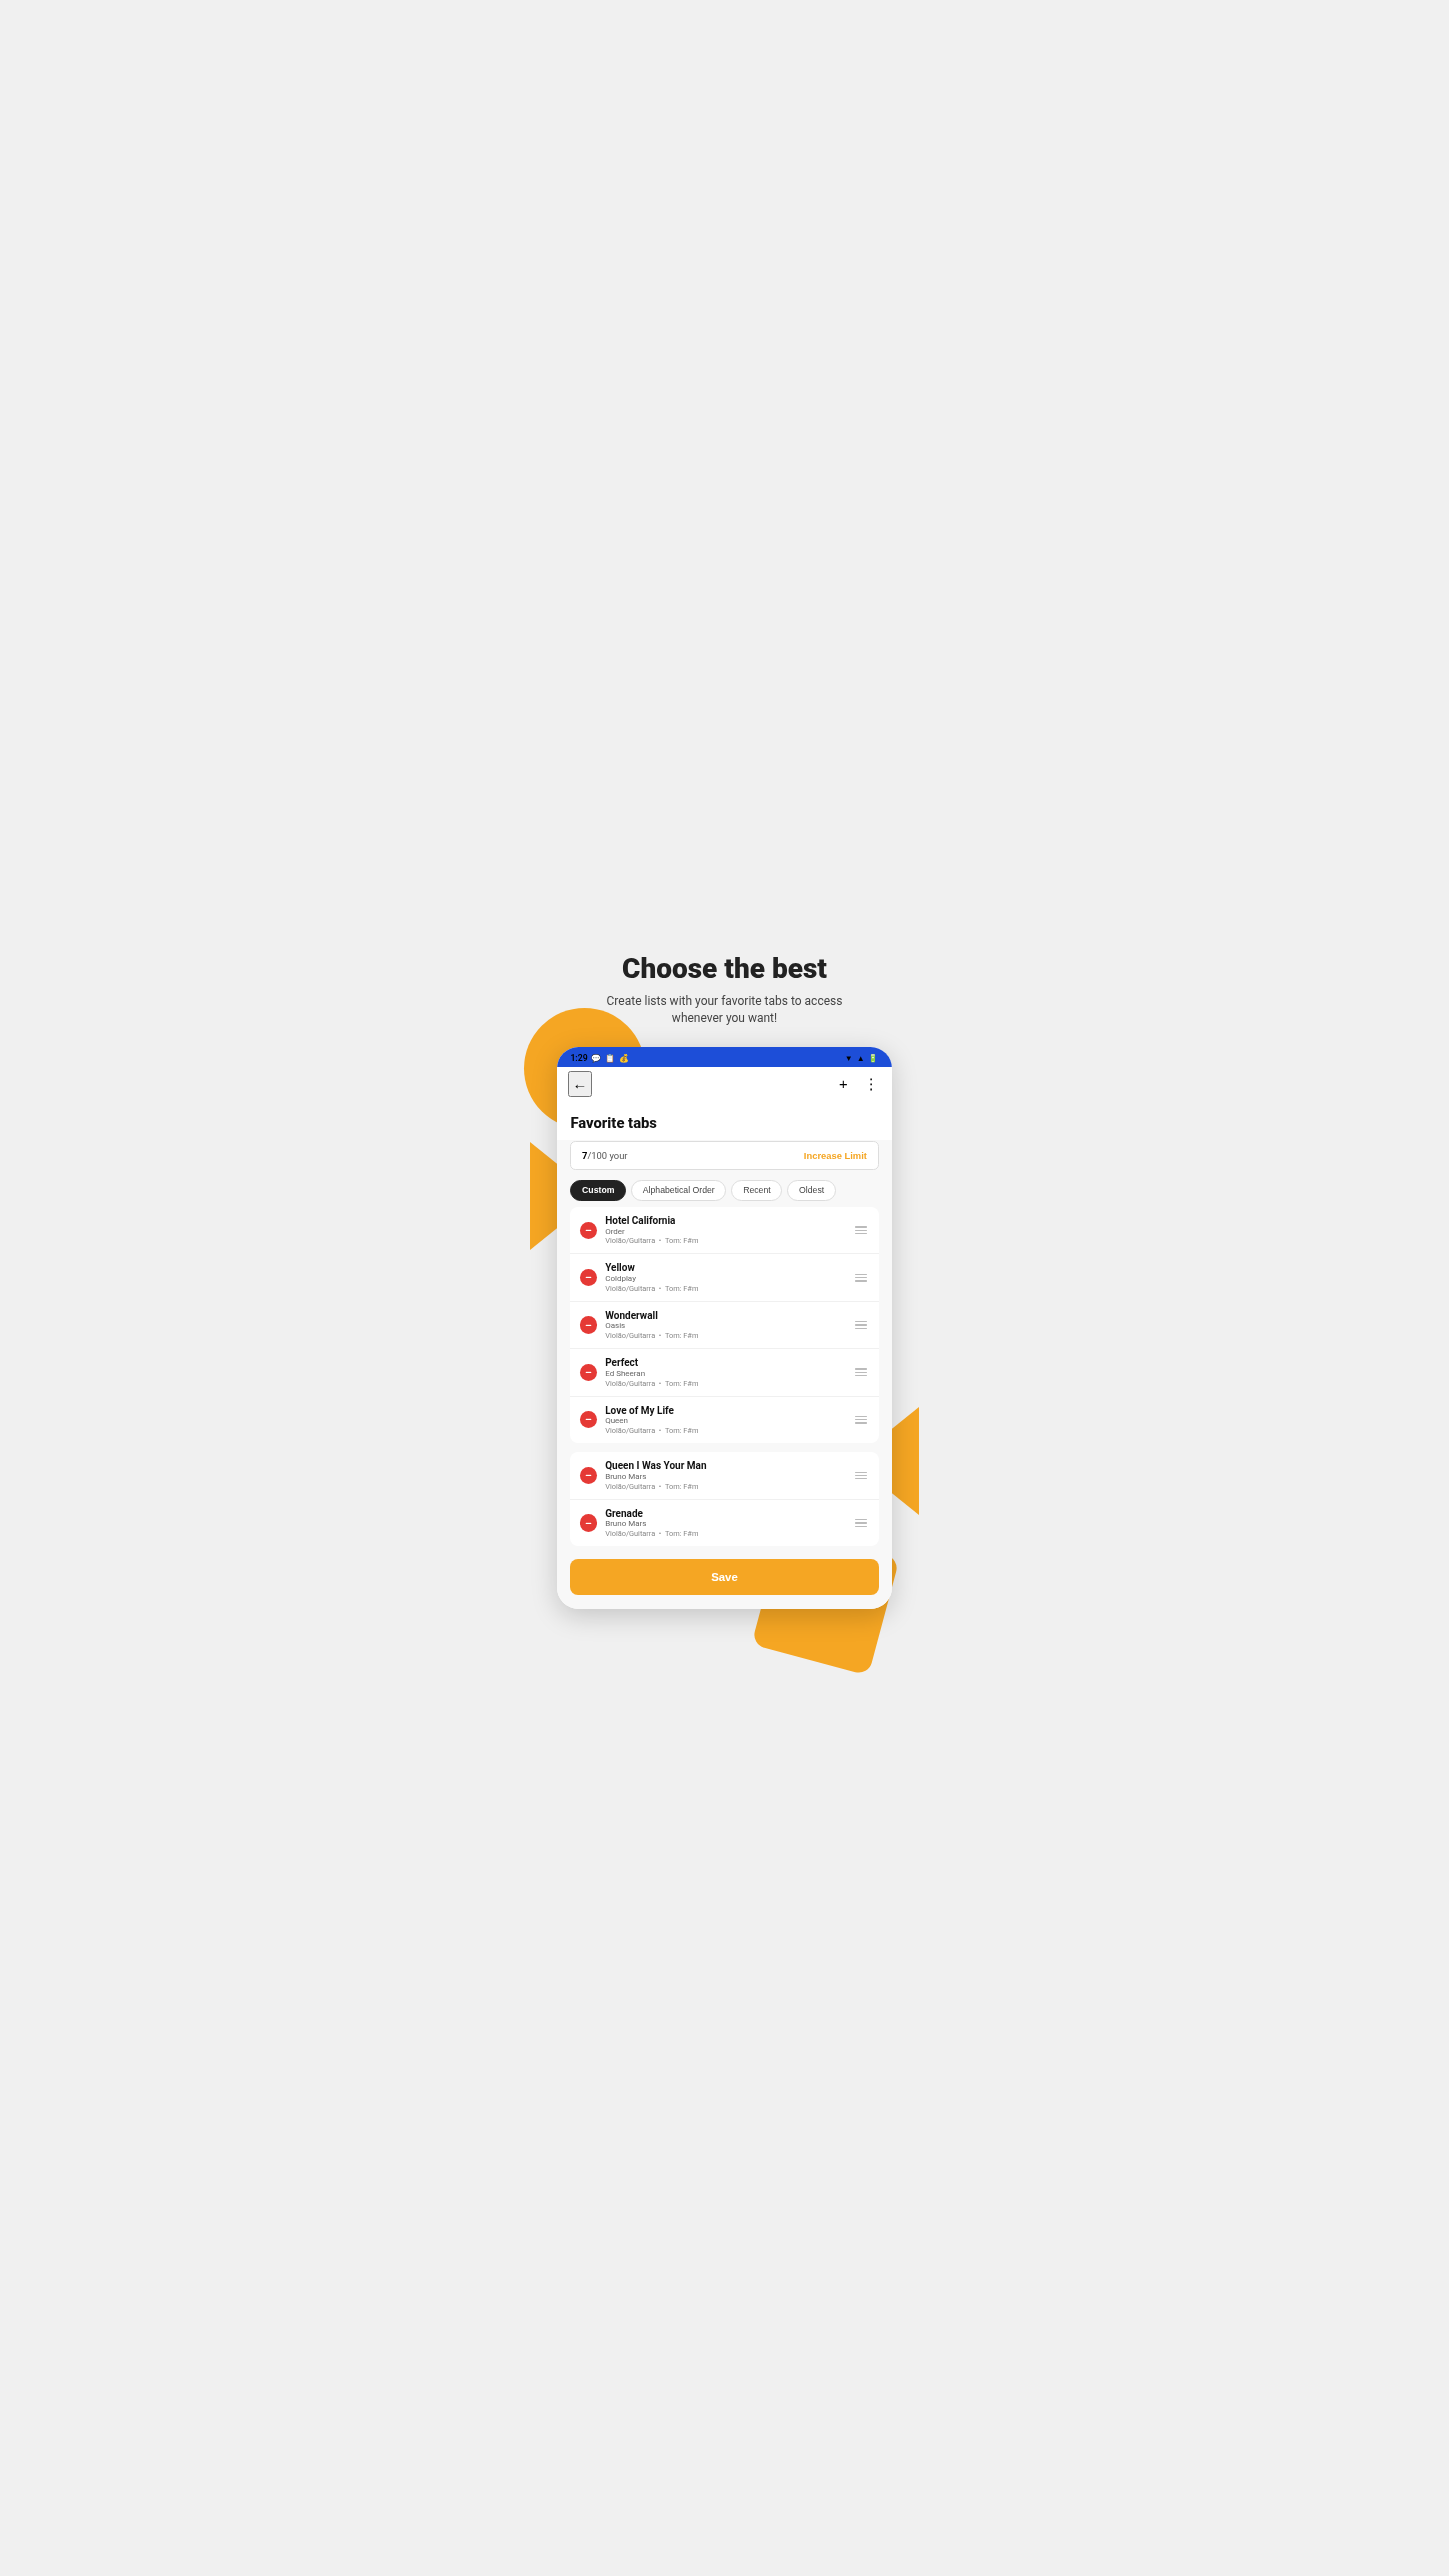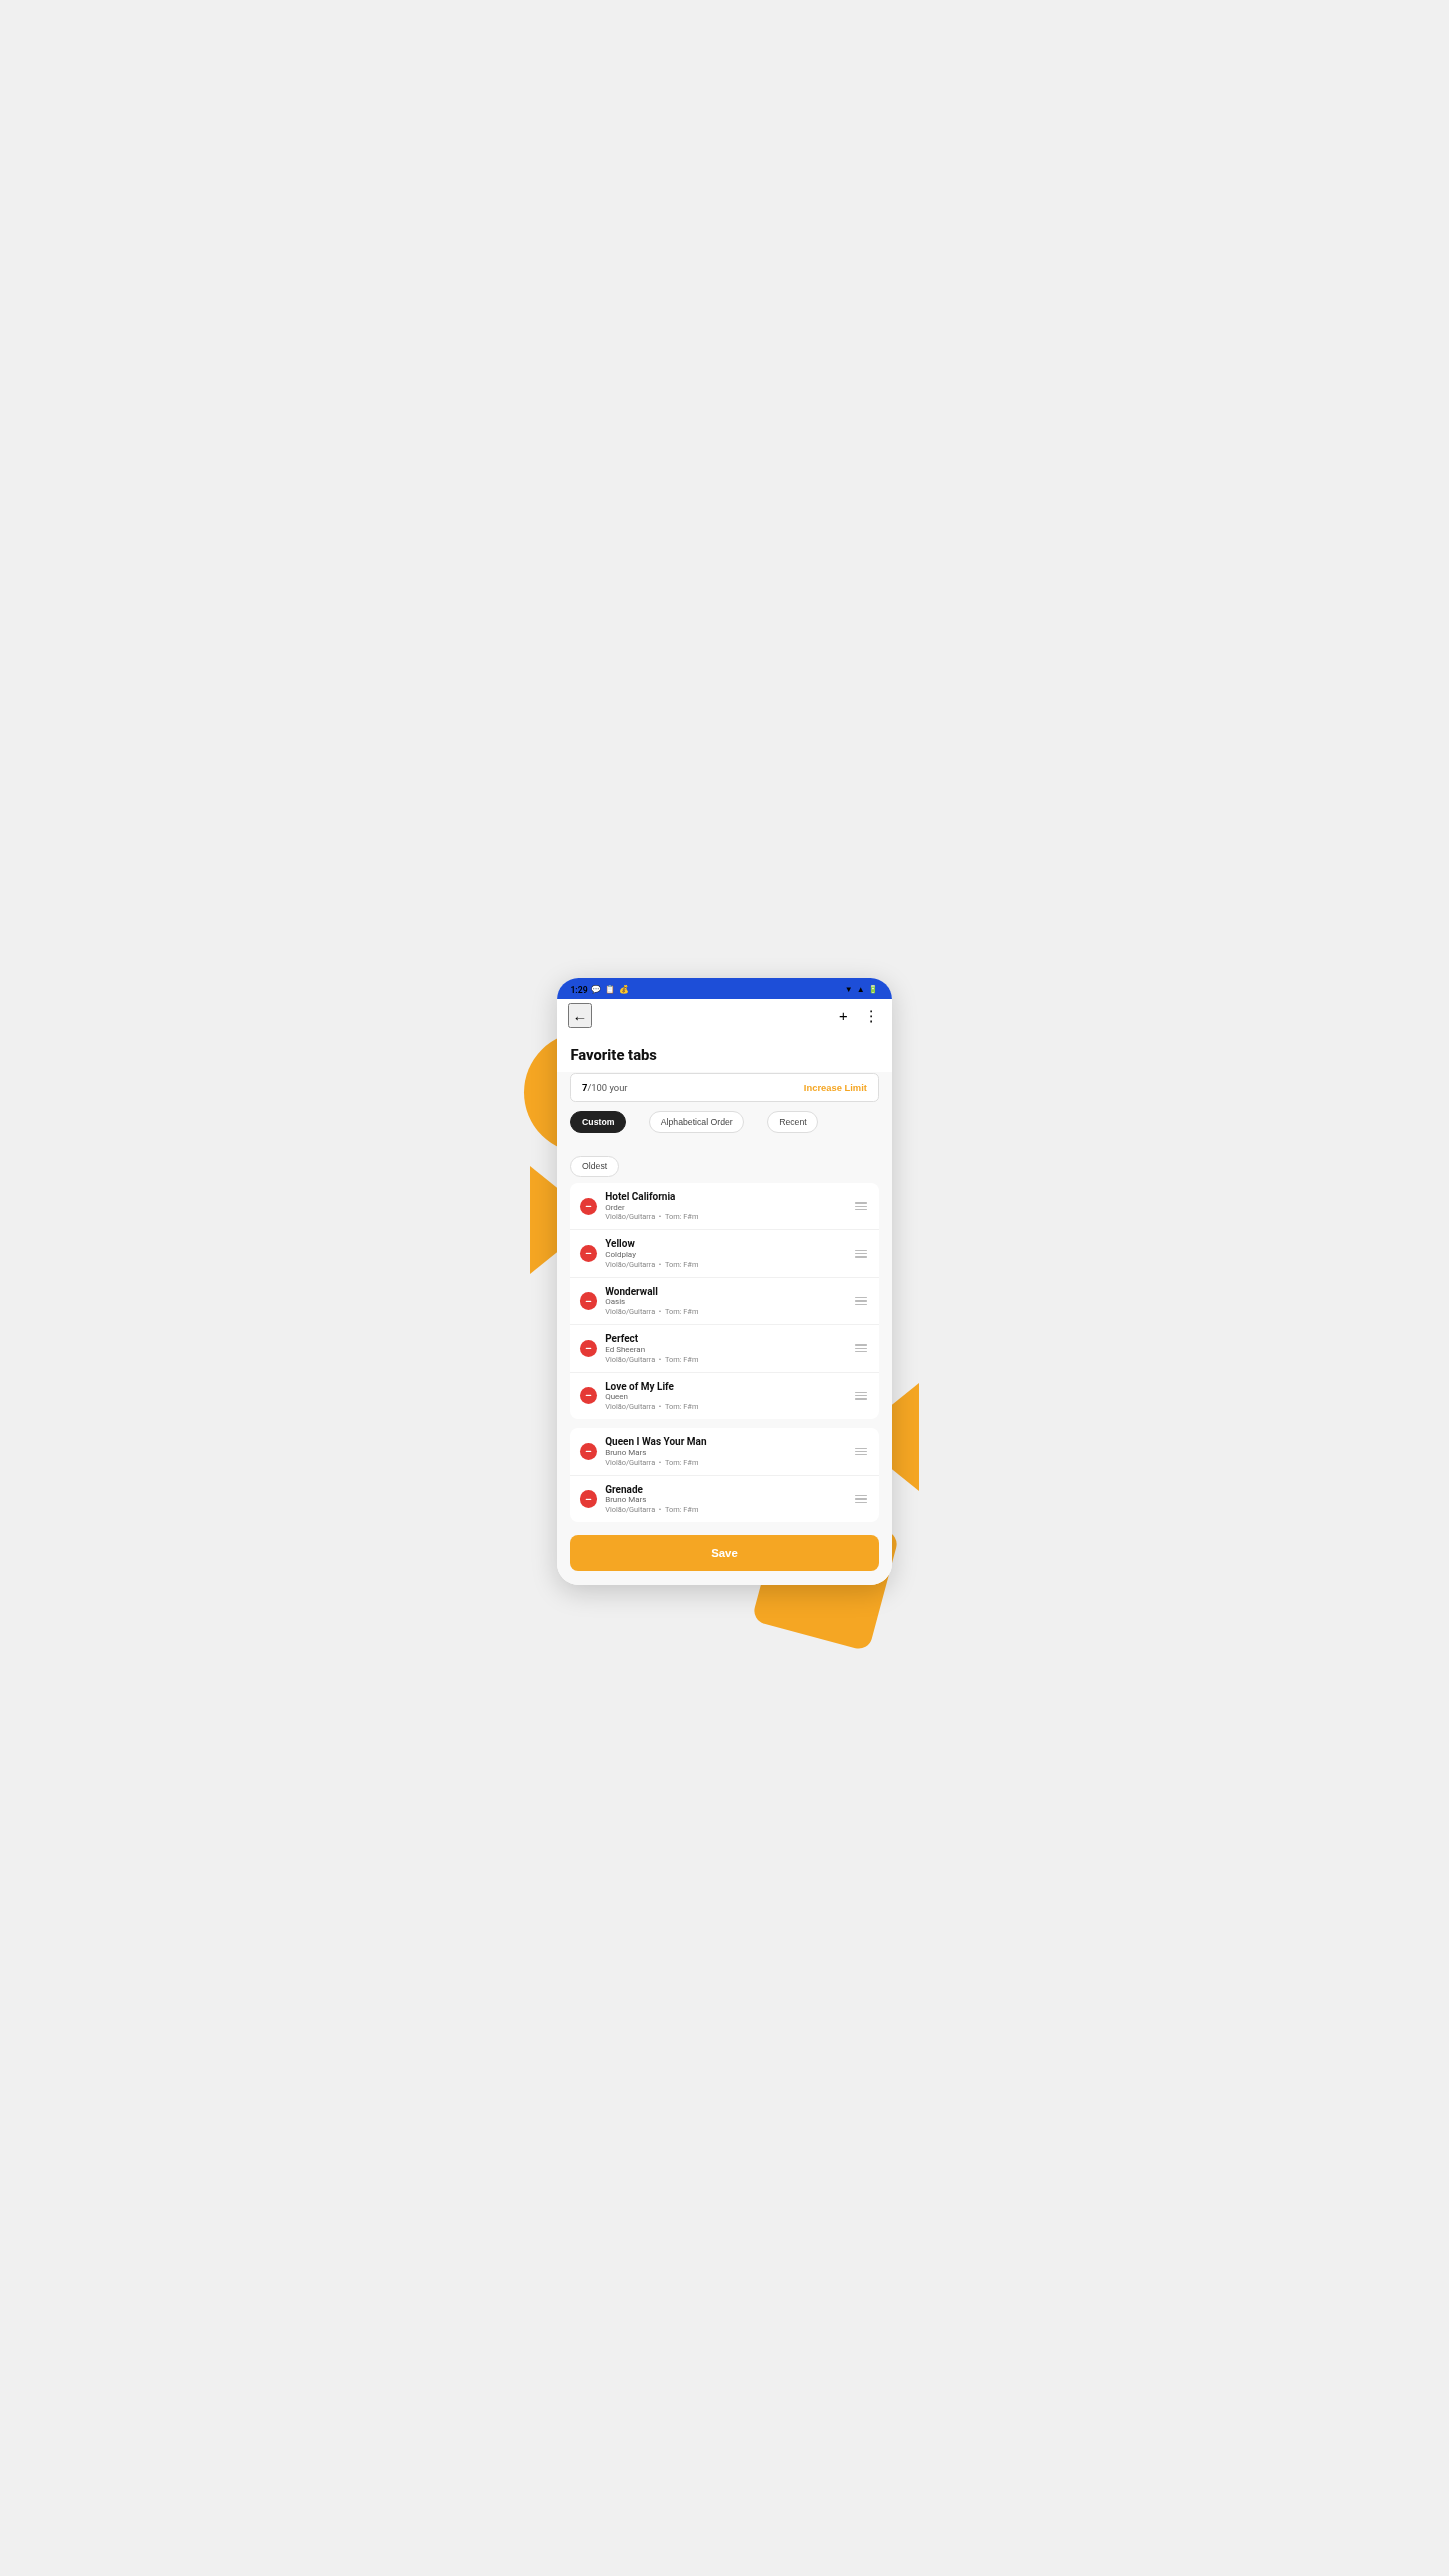--- a/index.html
+++ b/index.html
@@ -216,21 +216,21 @@
       font-size: 9.4px;
       font-weight: 700;
       background: none;
       border: none;
       cursor: pointer;
     }
 
     
     .sort-filters {
       display: flex;
-      gap: 23px;
+      gap: 5px;
       margin-bottom: 6px;
       flex-wrap: wrap;
     }
 
     .filter-chip {
       padding: 4.7px 10.7px;
       border-radius: 13.4px;
       font-size: 8.7px;
       font-weight: 500;
       cursor: pointer;
@@ -337,20 +337,24 @@
 </head>
 <body>
 
 <div class="outer-wrapper">
 
   <div class="bg-orange-circle"></div>
   <div class="bg-orange-triangle-left"></div>
   <div class="bg-orange-triangle-right"></div>
   <div class="bg-orange-bottom"></div>
 
+  <div class="page-header">
+    <h1 class="page-title">Choose the best</h1>
+    <p class="page-subtitle">Create lists with your favorite tabs to access whenever you want!</p>
+  </div>
 
   <div class="phone-frame">
 
     <div class="status-bar">
       <div class="status-left">
         <span class="status-time">1:29</span>
         <span class="status-icon">💬</span>
         <span class="status-icon">📋</span>
         <span class="status-icon">💰</span>
       </div>

